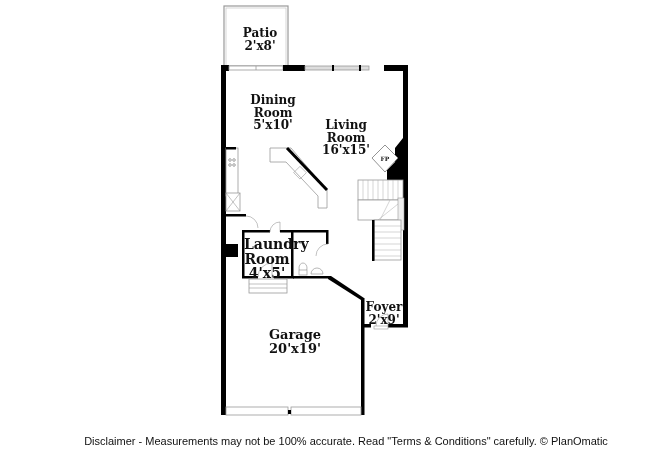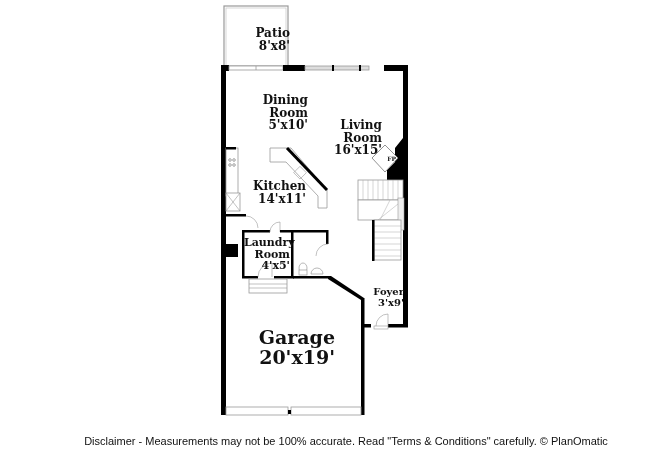--- a/index.html
+++ b/index.html
@@ -1,23 +1,23 @@
 <!DOCTYPE html>
 <html><head>
 <meta charset="utf-8">
 <style>
   html, body { margin:0; padding:0; background:#ffffff; }
   body { width:650px; height:473px; position:relative; overflow:hidden;
          font-family: "DejaVu Serif", "Liberation Serif", serif; }
   #plan { position:absolute; left:0; top:0; width:650px; height:430px; }
-  .room-label { position:absolute; text-align:right; color:#111; font-weight:bold;
+  .room-label { position:absolute; text-align:center; color:#111; font-weight:bold;
                 font-family: "DejaVu Serif", "Liberation Serif", serif; line-height:1.05; }
   .room-label .nm, .room-label .dm { display:block; }
   .lg { font-size:12px; }
-  .sm { font-size:11px; }
+  .sm { font-size:14px; }
   .xs { font-size:6px; }
   #disclaimer { position:absolute; left:0; top:435px; width:650px; text-align:center;
                 font-size:11px; color:#111; font-family: Liberation Sans, sans-serif; margin-left: 21px; }
 </style>
 </head>
 <body>
 
 <div id="plan">
   <svg width="650" height="430" viewBox="0 0 650 430">
 
@@ -135,54 +135,50 @@
 
     <g>
       <rect x="226" y="407" width="62" height="8" fill="#fff" stroke="#999" stroke-width="0.8"></rect>
       <rect x="291" y="407" width="70" height="8" fill="#fff" stroke="#999" stroke-width="0.8"></rect>
       <rect x="288" y="410" width="3" height="4" fill="#000"></rect>
     </g>
   </svg>
 
   <div class="room-label lg" style="left:230px;top:27px;width:60px;">
     <span class="nm">Patio</span>
-    <span class="dm">8'x8'</span>
+    <span class="dm">2'x8'</span>
   </div>
 
   <div class="room-label lg" style="left:238px;top:94px;width:70px;">
     <span class="nm">Dining</span>
     <span class="nm">Room</span>
     <span class="dm">5'x10'</span>
   </div>
 
   <div class="room-label lg" style="left:310px;top:99px;width:72px;margin-top:20px;">
     <span class="nm">Living</span>
     <span class="nm">Room</span>
     <span class="dm">16'x15'</span>
   </div>
 
   <div class="room-label xs" style="left:374px;top:156px;width:22px;">
     <span class="nm">FP</span>
   </div>
 
-  <div class="room-label lg" style="left:240px;top:180px;width:66px;">
-    <span class="nm">Kitchen</span>
-    <span class="dm">14'x11'</span>
-  </div>
 
   <div class="room-label sm" style="left:244px;top:237px;width:46px;">
     <span class="nm">Laundry</span>
     <span class="nm">Room</span>
     <span class="dm">4'x5'</span>
   </div>
 
-  <div class="room-label sm" style="left:364px;top:287px;width:40px;font-size:10px;">
+  <div class="room-label sm" style="left:364px;top:301px;width:40px;font-size:12px;">
     <span class="nm">Foyer</span>
-    <span class="dm">3'x9'</span>
+    <span class="dm">2'x9'</span>
   </div>
 
-  <div class="room-label lg" style="left:255px;top:328px;width:80px;font-size:19px;">
+  <div class="room-label lg" style="left:255px;top:328px;width:80px;font-size:13px;">
     <span class="nm">Garage</span>
     <span class="dm">20'x19'</span>
   </div>
 </div>
 
 <div id="disclaimer">Disclaimer - Measurements may not be 100% accurate. Read "Terms &amp; Conditions" carefully. © PlanOmatic</div>
 
 </body></html>

